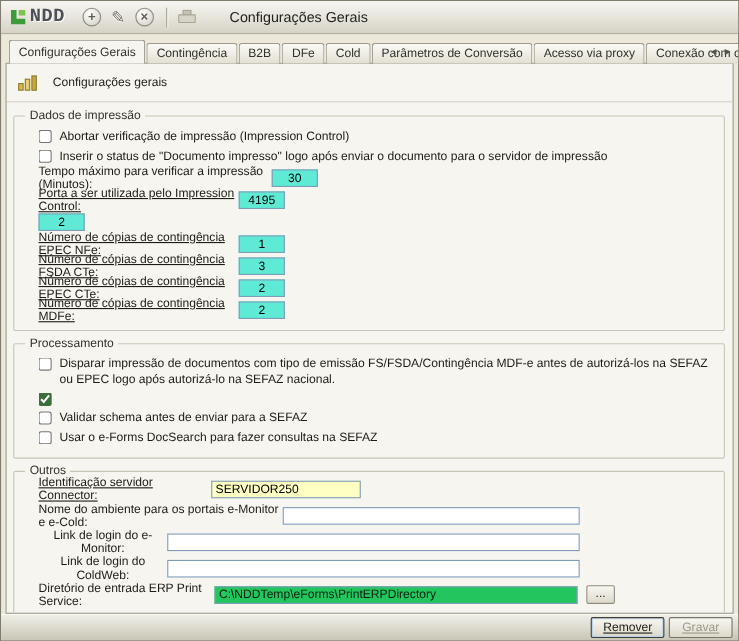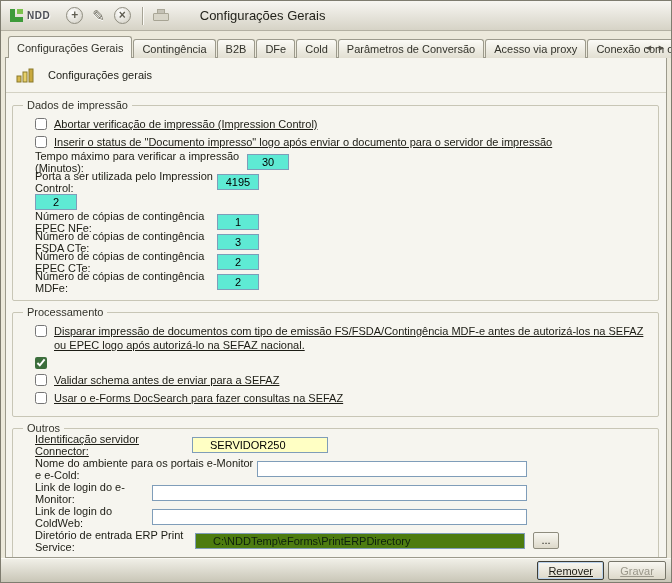--- a/index.html
+++ b/index.html
@@ -20,23 +20,24 @@
   
   .titlebar {
     height: 30px; flex: none;
     display: flex; align-items: center;
     padding: 0 8px;
     background: linear-gradient(#f7f6f2, #d6d3c6);
     border-bottom: 1px solid #b3b0a2;
   }
   .logo { display: flex; align-items: center; gap: 3px; margin-right: 16px; }
   .logo-text {
-    font-size: 10px; font-weight: bold; color: #4d4f57;
+    font-size: 17px; font-weight: bold; color: #4d4f57;
     text-shadow: 1px 1px 0 #ffffff;
     letter-spacing: 0.5px;
+    font-family: Liberation Mono, monospace;
   }
   .tb-btn { background: transparent; border: none; padding: 0; margin-right: 9px; display: flex; align-items: center; cursor: default; }
   .tb-circle {
     display: inline-block; width: 17px; height: 17px; border-radius: 50%;
     border: 1px solid #8f8d80;
     background: radial-gradient(circle at 35% 30%, #ffffff, #cfccc0);
     color: #5f5d52; font-size: 12px; font-weight: bold;
     line-height: 14px; text-align: center;
   }
   .tb-pencil { font-size: 15px; color: #6e6c5f; text-shadow: 0 1px 0 #fff; }
@@ -93,40 +94,40 @@
   
   fieldset.group {
     border: 1px solid #c8c6b6; border-radius: 2px;
     margin: 0 7px 5px 6px;
     padding: 2px 10px 7px 10px;
   }
   fieldset.group legend { padding: 0 4px; color: #33332b; }
 
   .check-row { display: flex; align-items: flex-start; gap: 7px; margin: 4px 0 4px 12px; line-height: 14px; }
   .check-row input[type="checkbox"] { width: 12px; height: 12px; margin-top: 1px; flex: none; accent-color: #3c6e3c; }
-  .check-label { color: #1c1c14; text-decoration: underline; }
+  .check-label { color: #1c1c14; }
   .check-label.wrap { max-width: 600px; display: inline-block; }
 
   .frow { display: flex; align-items: center; margin: 0 0 3px 12px; height: 17px; }
   .flabel { display: inline-block; }
   .flabel.w212 { width: 212px; }
-  .flabel.w182 { width: 182px; }
+  .flabel.w182 { width: 182px; text-decoration: underline; }
   input.num {
     width: 42px; height: 16px;
     border: 1px solid #7f9db9; background: #5eead4;
     text-align: center; font: inherit; padding: 0 2px;
   }
 
   .orow { display: flex; align-items: center; margin: 0 0 7px 12px; height: 17px; }
-  input.txt { height: 16px; border: 1px solid #7f9db9; background: #ffffff; font: inherit; padding: 0 17px; }
+  input.txt { height: 16px; border: 1px solid #7f9db9; background: #ffffff; font: inherit; padding: 0 3px; }
   input.yellow { background: #ffffc4; }
-  input.green  { background: #4d7c0f; color: #0d200d; }
+  input.green  { background: #22c55e; color: #0d200d; }
   .olabel1 { width: 157px; text-decoration: underline; } .oinput1 { width: 136px; }
   .olabel2 { width: 222px; } .oinput2 { width: 270px; }
-  .olabel3 { width: 117px; } .oinput3 { width: 375px; }
+  .olabel3 { width: 117px; text-align: center; } .oinput3 { width: 375px; }
   .olabel5 { width: 160px; } .oinput5 { width: 330px; }
   .browse-btn {
     width: 26px; height: 17px; margin-left: 8px;
     border: 1px solid #8e8c7e; border-radius: 2px;
     background: linear-gradient(#f8f7f1, #ddd9ca);
     font: inherit; line-height: 9px; color: #1c1c14; cursor: default;
   }
 
   
   .footer {

